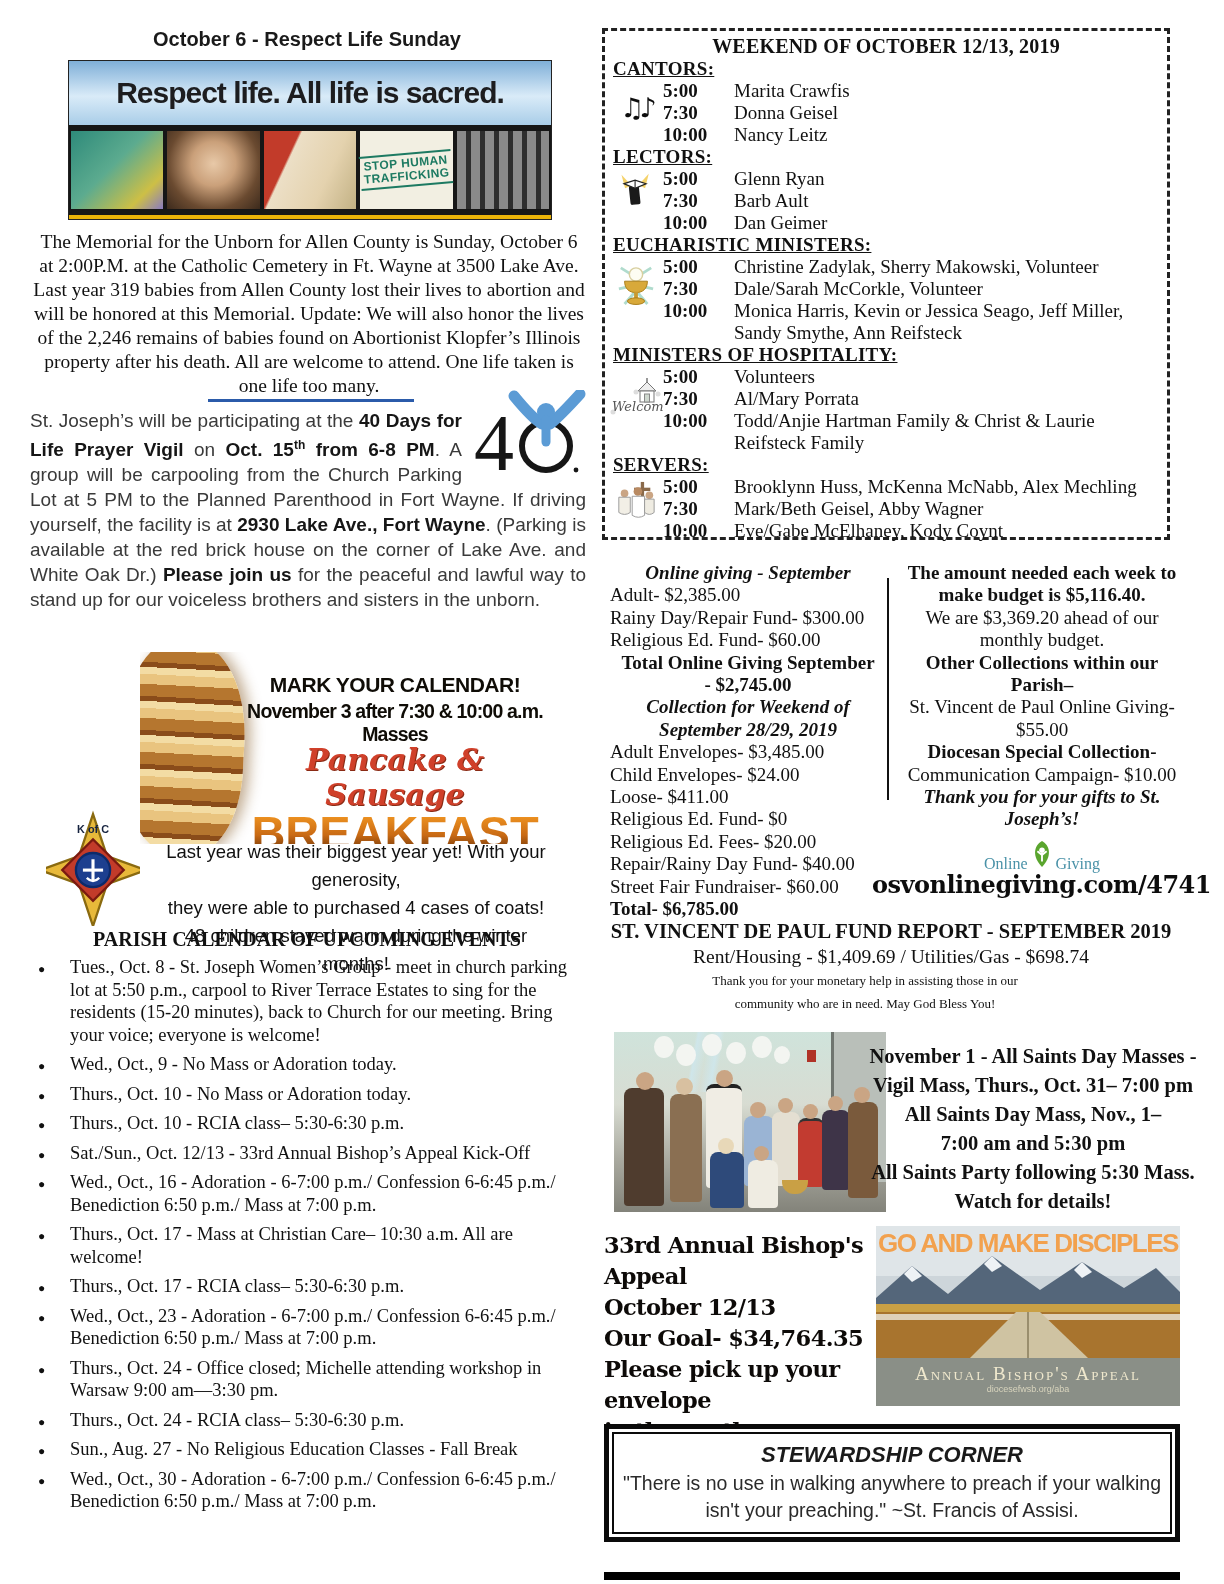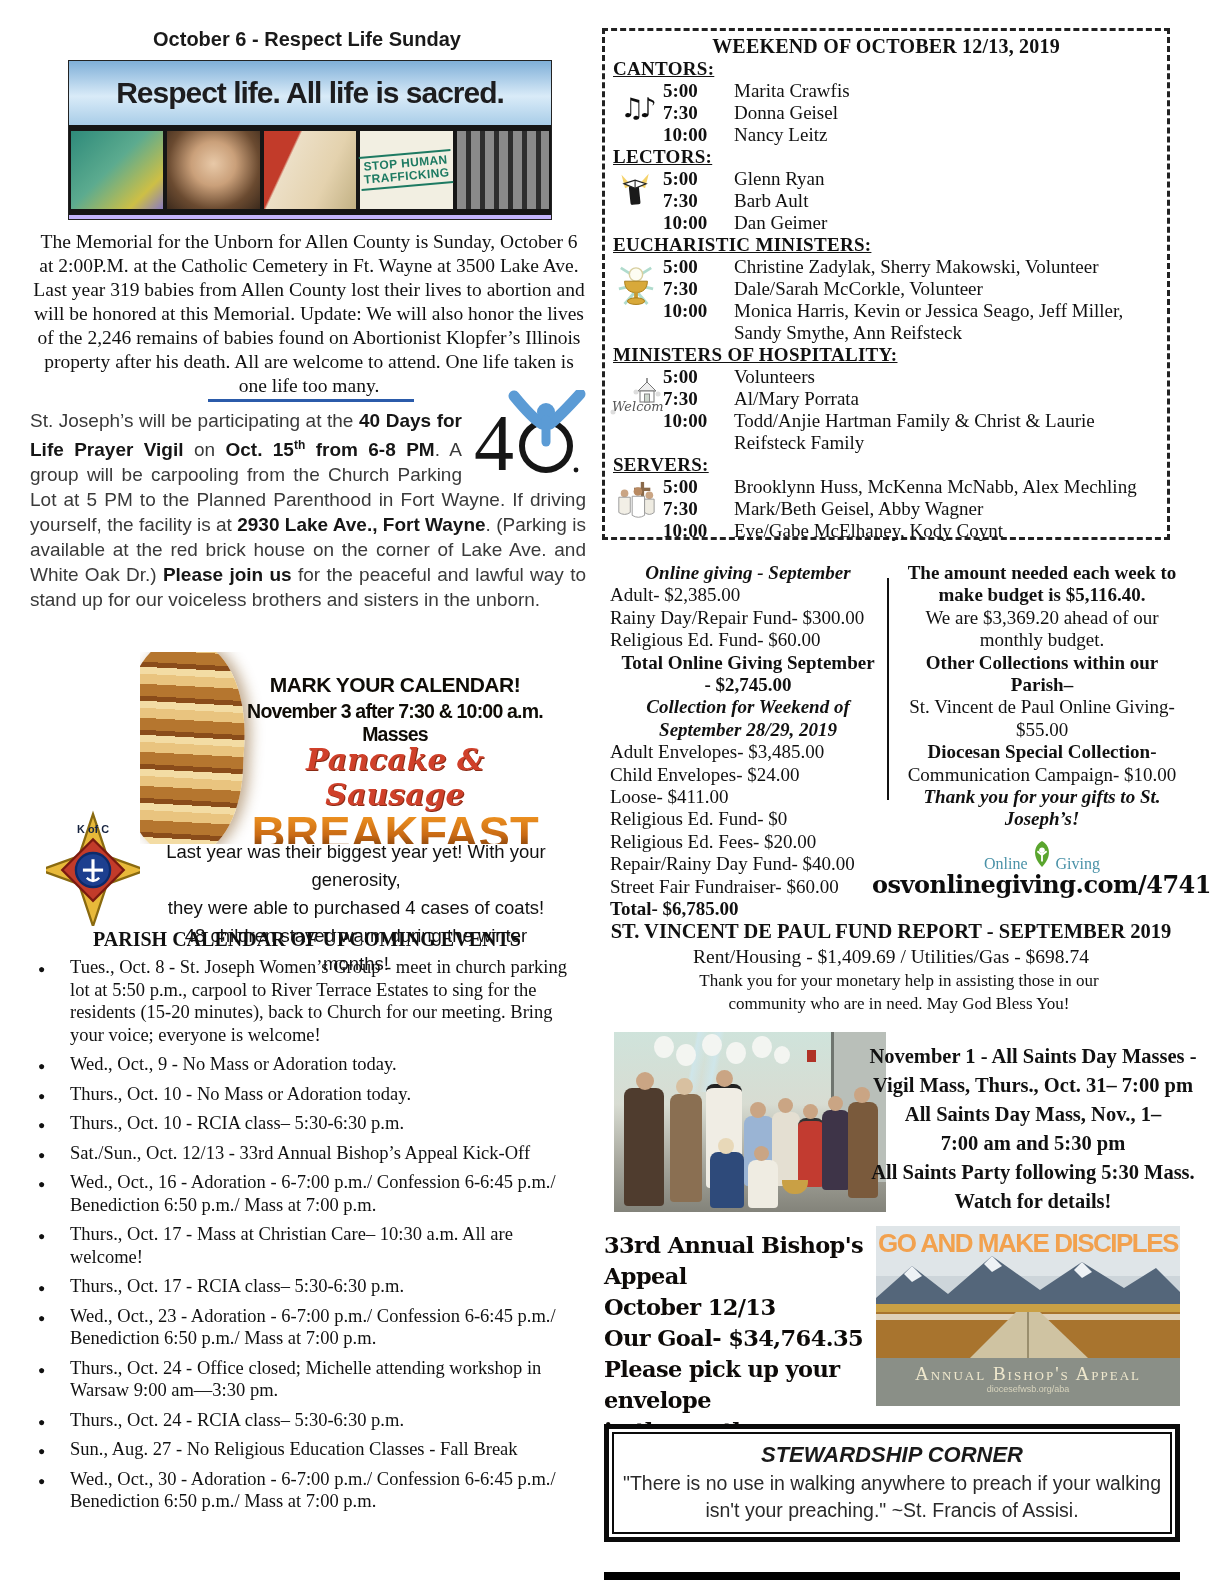--- a/index.html
+++ b/index.html
@@ -4,21 +4,21 @@
 <style>
   html,body{margin:0;padding:0;background:#fff;}
   #page{position:relative;width:1224px;height:1584px;background:#fff;overflow:hidden;
         font-family:"Liberation Serif",serif;color:#111;}
   .abs{position:absolute;}
 
   
   #left-title{left:24px;top:28px;width:566px;text-align:center;
     font-family:"Liberation Sans",sans-serif;font-weight:bold;font-size:20px;color:#1a1a1a;}
 
-  #banner{left:68px;top:60px;width:482px;height:158px;background:#c4b5fd;border:1px solid #222;}
+  #banner{left:68px;top:60px;width:482px;height:158px;background:#eab308;border:1px solid #222;}
   .banner-sky{height:64px;background:linear-gradient(180deg,#7fafd8 0%,#d9ebf8 55%,#a9cde8 100%);
     display:flex;align-items:center;justify-content:center;border-bottom:4px solid #161616;}
   .banner-headline{font-family:"Liberation Sans",sans-serif;font-weight:bold;font-size:30px;
     color:#1d1d1f;letter-spacing:-1px;}
   .banner-photos{display:flex;height:82px;background:#161616;}
   .ph{flex:1;margin:2px;}
   .ph1{background:linear-gradient(135deg,#2e8a7a 0%,#5cab8f 45%,#cdbf46 80%,#8a7bc0 100%);}
   .ph2{background:radial-gradient(circle at 50% 42%,#e8c9a8 0%,#caa07a 34%,#6a4a30 70%,#3c2a1c 100%);}
   .ph3{background:linear-gradient(115deg,#c23b2a 0%,#c23b2a 28%,#ecdfc6 30%,#e4d2ae 66%,#c2b184 100%);}
   .ph4{background:#f2efe2;display:flex;align-items:center;justify-content:center;}
@@ -84,21 +84,21 @@
   .g-bi{font-weight:bold;font-style:italic;}
 
   #og-logo{left:896px;top:838px;width:292px;height:34px;display:flex;align-items:flex-end;
     justify-content:center;gap:2px;}
   .og-word{font-family:"Liberation Serif",serif;font-size:16px;color:#4a92a8;line-height:16px;}
   #og-url{left:872px;top:870px;width:330px;text-align:center;font-family:"DejaVu Serif",serif;
     font-weight:bold;font-size:24px;letter-spacing:-.5px;color:#0d0d0d;}
 
   #svdp-title{left:602px;top:920px;width:578px;text-align:center;font-weight:bold;font-size:20.5px;}
   #svdp-l1{left:602px;top:946px;width:578px;text-align:center;font-size:19.5px;}
-  #svdp-l2{left:610px;top:969px;width:578px;text-align:center;font-size:17px;line-height:23px;}
+  #svdp-l2{left:576px;top:969px;width:578px;text-align:center;font-size:13px;line-height:23px;}
 
   #asd-photo{left:614px;top:1032px;width:272px;height:180px;overflow:hidden;position:absolute;
     background:linear-gradient(180deg,#cfe3db 0%,#d8dcd2 40%,#a8a89e 72%,#83837a 100%);}
   .door{position:absolute;right:0;top:0;width:52px;height:150px;background:#b9bfb9;border-left:3px solid #6f756f;}
   .alarm{position:absolute;right:70px;top:18px;width:9px;height:12px;background:#b03226;}
   .balloon{position:absolute;width:20px;height:22px;border-radius:50%;background:#f4f6f2;opacity:.95;}
   .bl1{left:40px;top:4px;}.bl2{left:62px;top:12px;}.bl3{left:88px;top:2px;}.bl4{left:112px;top:10px;}
   .bl5{left:138px;top:4px;}.bl6{left:160px;top:14px;width:16px;height:18px;}
   .streamer{position:absolute;left:30px;top:0;width:120px;height:60px;
     background:linear-gradient(100deg,transparent 40%,#cfe6ea 42%,transparent 50%,#cfe6ea 58%,transparent 62%);}

